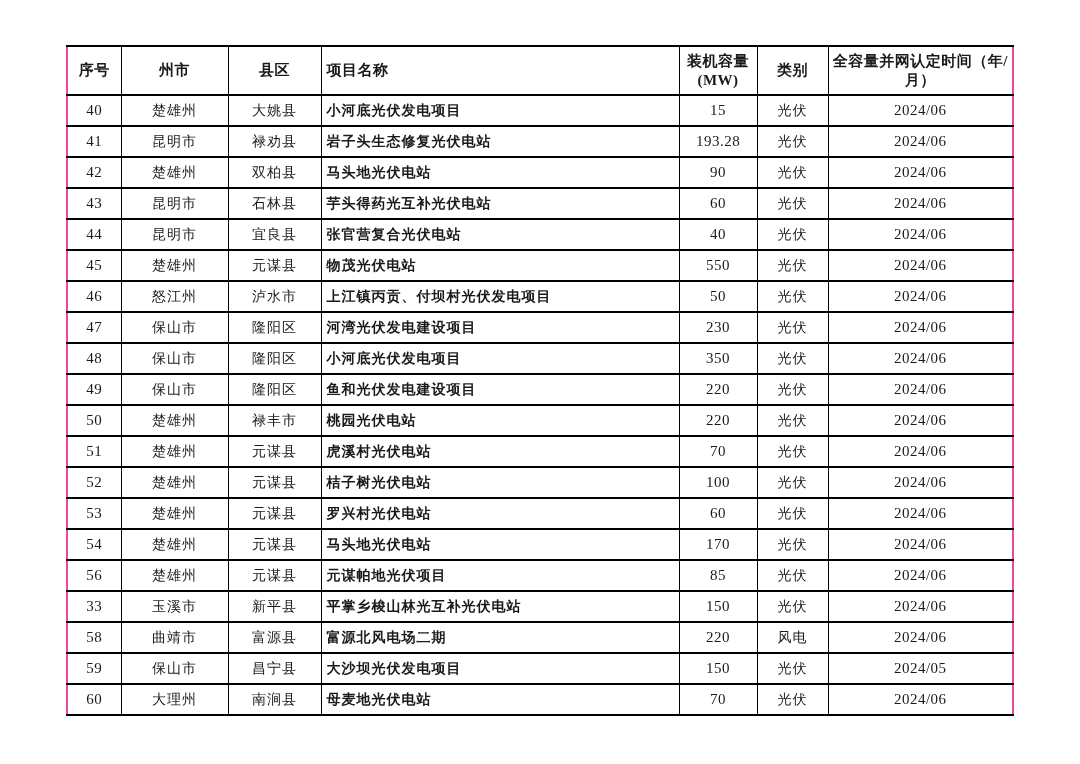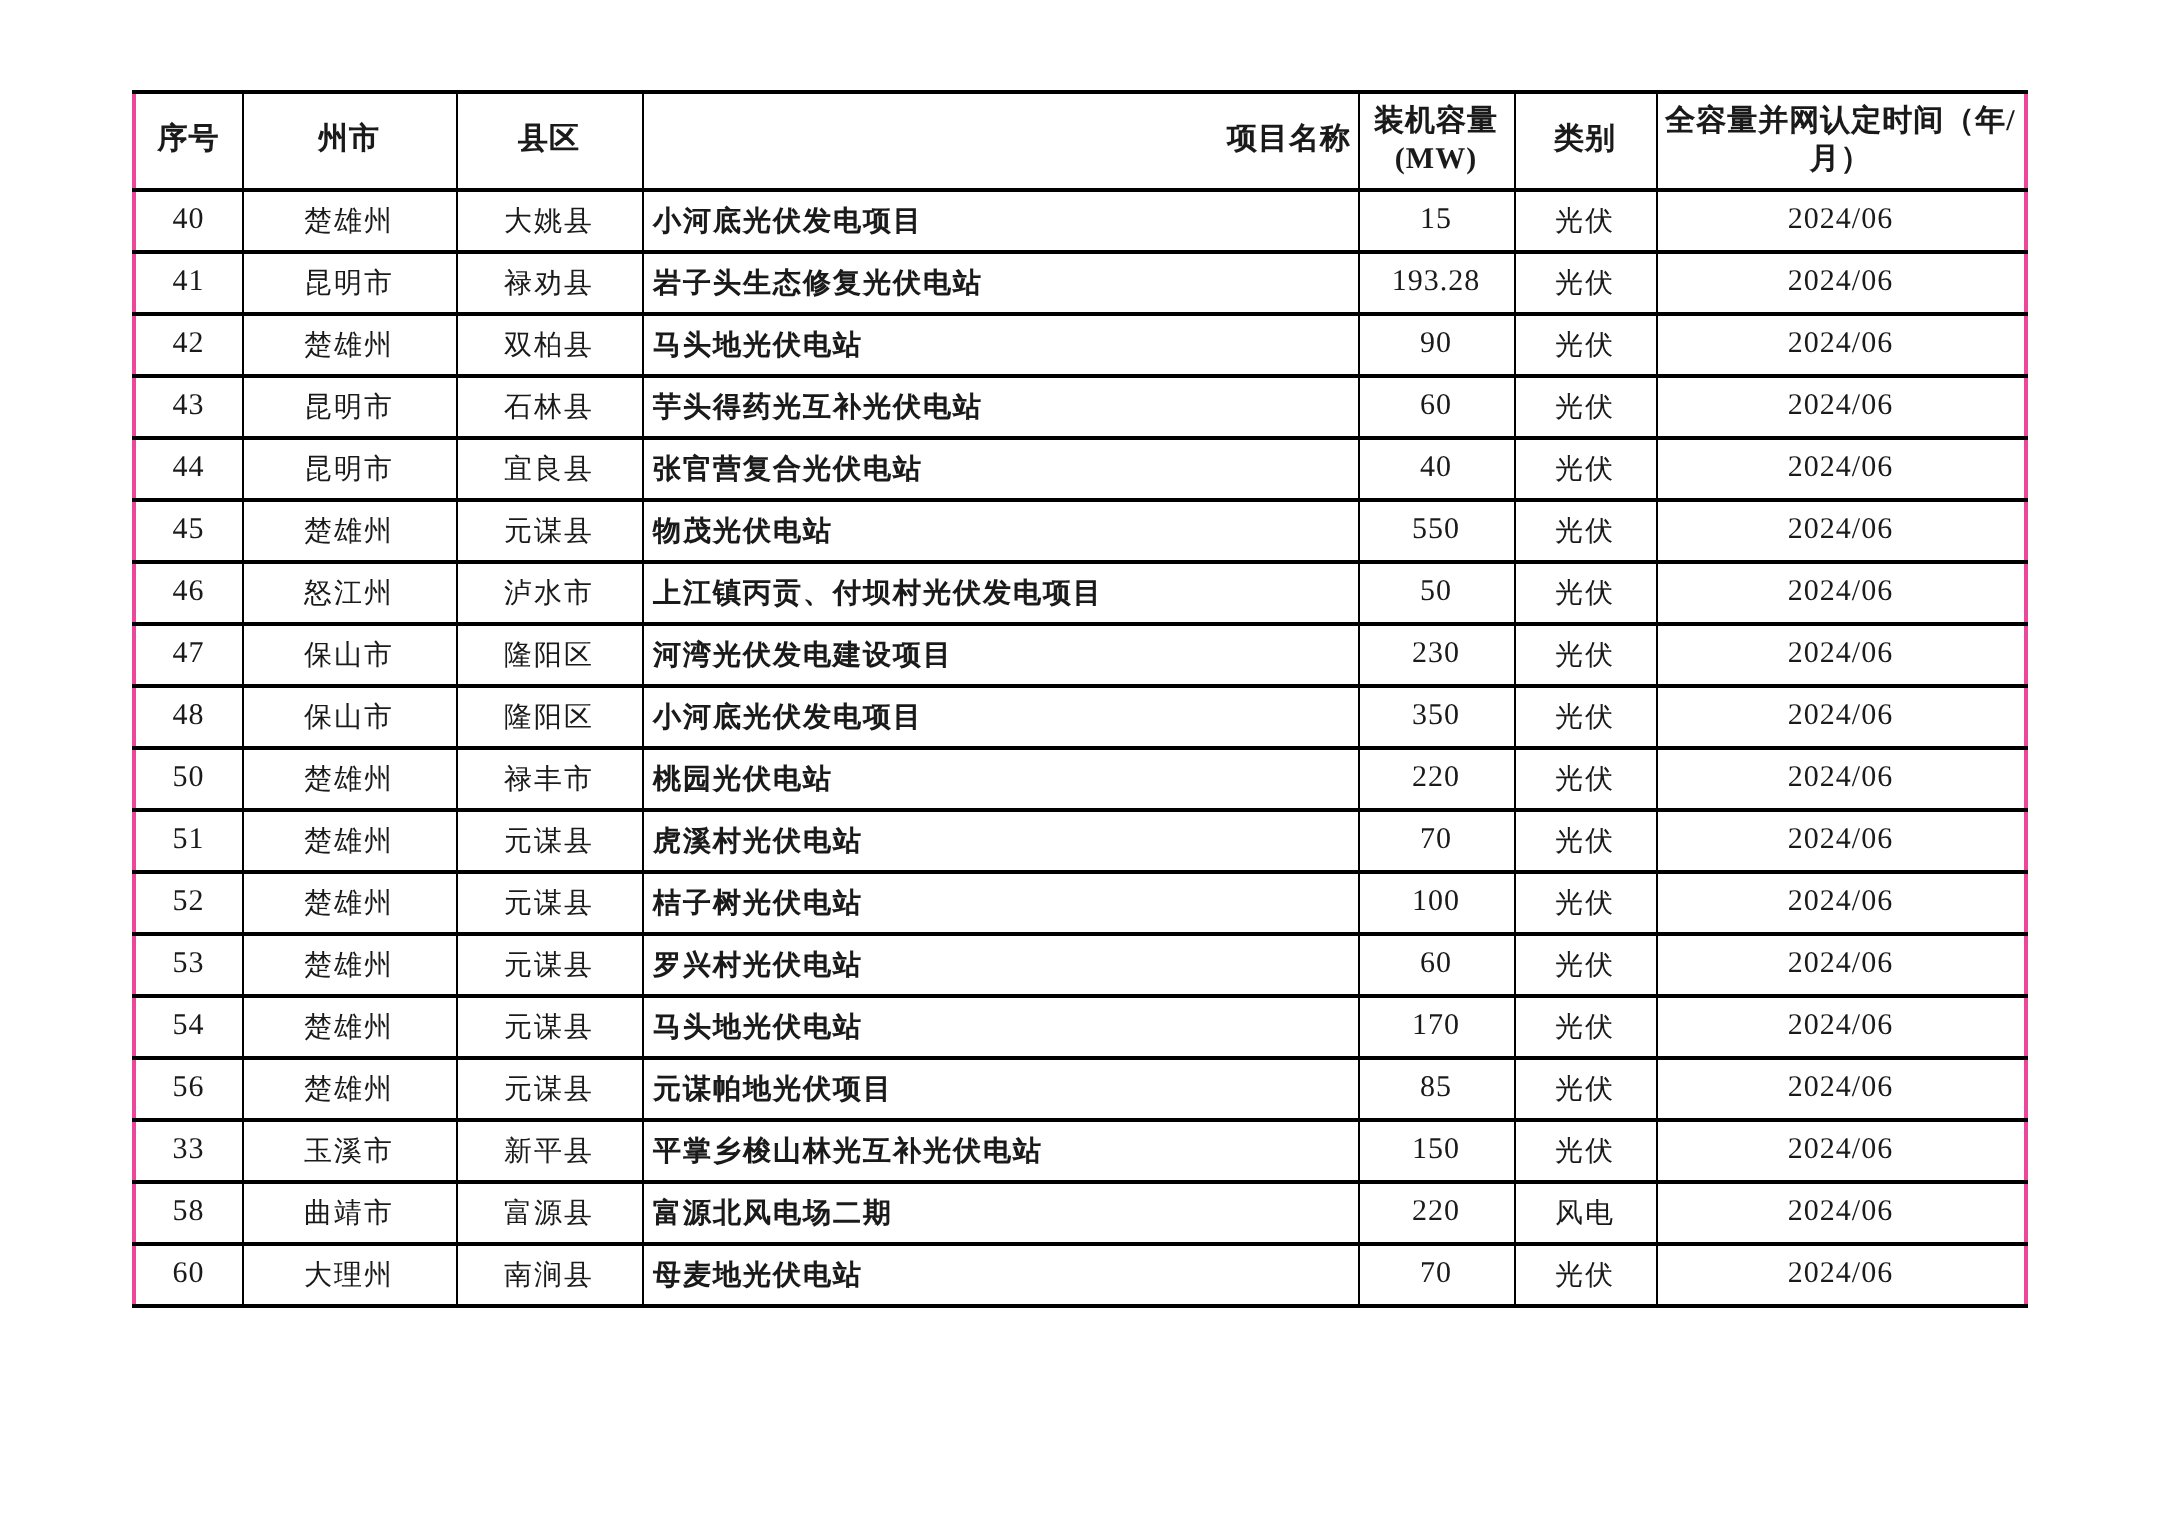--- a/index.html
+++ b/index.html
@@ -37,21 +37,21 @@
     font-size: 15px;
     text-align: center;
     vertical-align: middle;
     height: 43px;
     padding: 2px 3px;
     line-height: 1.25;
     white-space: normal;
     letter-spacing: 0.5px;
   }
   thead th.col-project {
-    text-align: right;
+    text-align: left;
     padding-left: 5px;
   }
   tbody td {
     height: 29px;
     font-size: 15px;
     text-align: center;
     vertical-align: middle;
     padding: 0 2px;
     letter-spacing: 0.5px;
   }
@@ -171,20 +171,29 @@
         <tr>
     <td>48</td>
     <td>保山市</td>
     <td>隆阳区</td>
     <td>小河底光伏发电项目</td>
     <td>350</td>
     <td>光伏</td>
     <td>2024/06</td>
   </tr>
         <tr>
+    <td>49</td>
+    <td>保山市</td>
+    <td>隆阳区</td>
+    <td>鱼和光伏发电建设项目</td>
+    <td>220</td>
+    <td>光伏</td>
+    <td>2024/06</td>
+  </tr>
+        <tr>
     <td>50</td>
     <td>楚雄州</td>
     <td>禄丰市</td>
     <td>桃园光伏电站</td>
     <td>220</td>
     <td>光伏</td>
     <td>2024/06</td>
   </tr>
         <tr>
     <td>51</td>
@@ -243,20 +252,29 @@
         <tr>
     <td>58</td>
     <td>曲靖市</td>
     <td>富源县</td>
     <td>富源北风电场二期</td>
     <td>220</td>
     <td>风电</td>
     <td>2024/06</td>
   </tr>
         <tr>
+    <td>59</td>
+    <td>保山市</td>
+    <td>昌宁县</td>
+    <td>大沙坝光伏发电项目</td>
+    <td>150</td>
+    <td>光伏</td>
+    <td>2024/05</td>
+  </tr>
+        <tr>
     <td>60</td>
     <td>大理州</td>
     <td>南涧县</td>
     <td>母麦地光伏电站</td>
     <td>70</td>
     <td>光伏</td>
     <td>2024/06</td>
   </tr>
       </tbody>
   </table>

